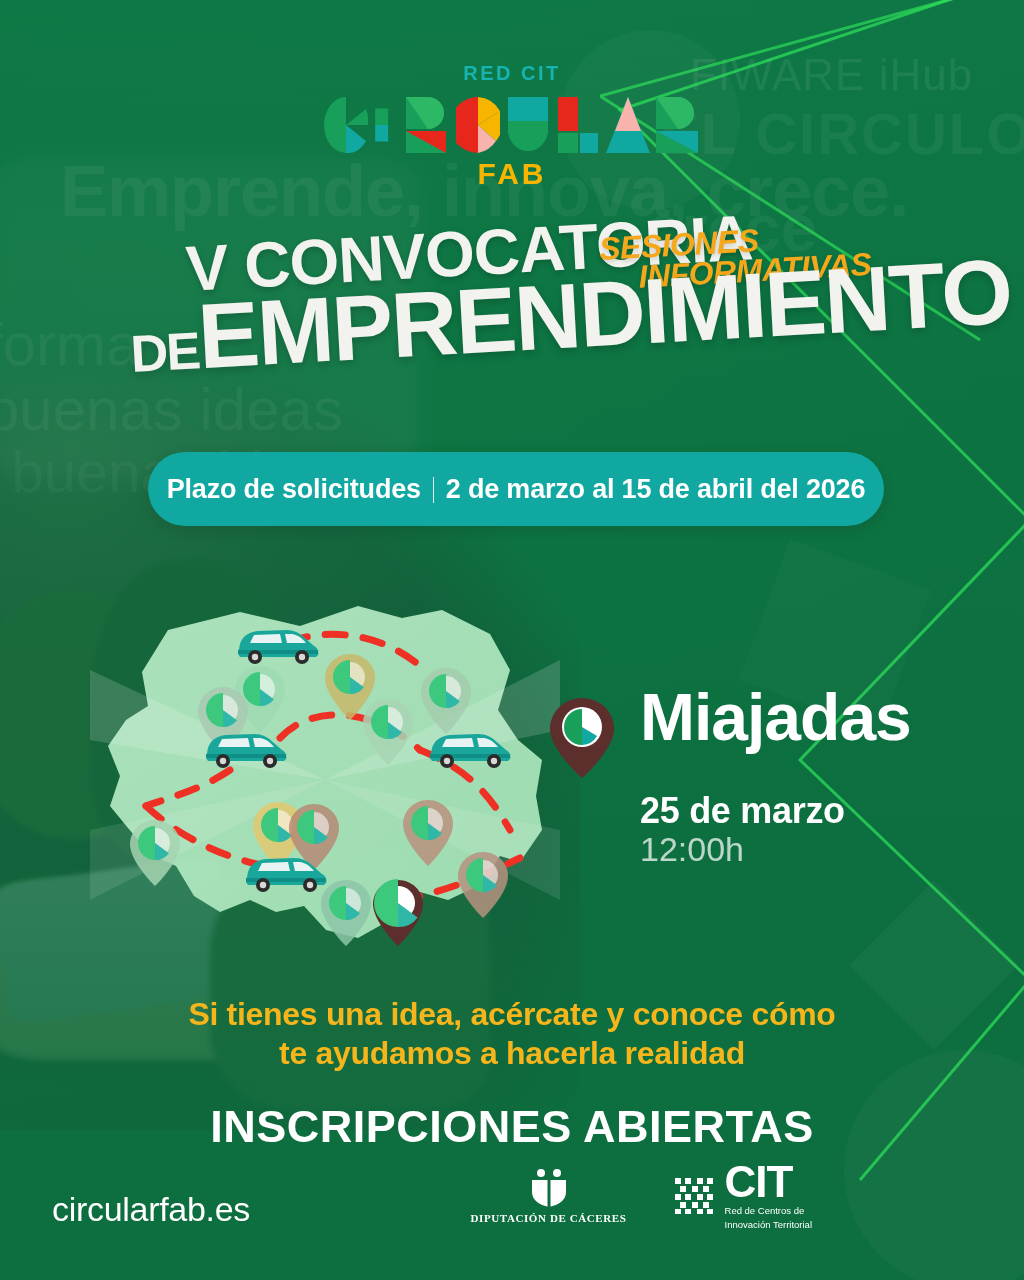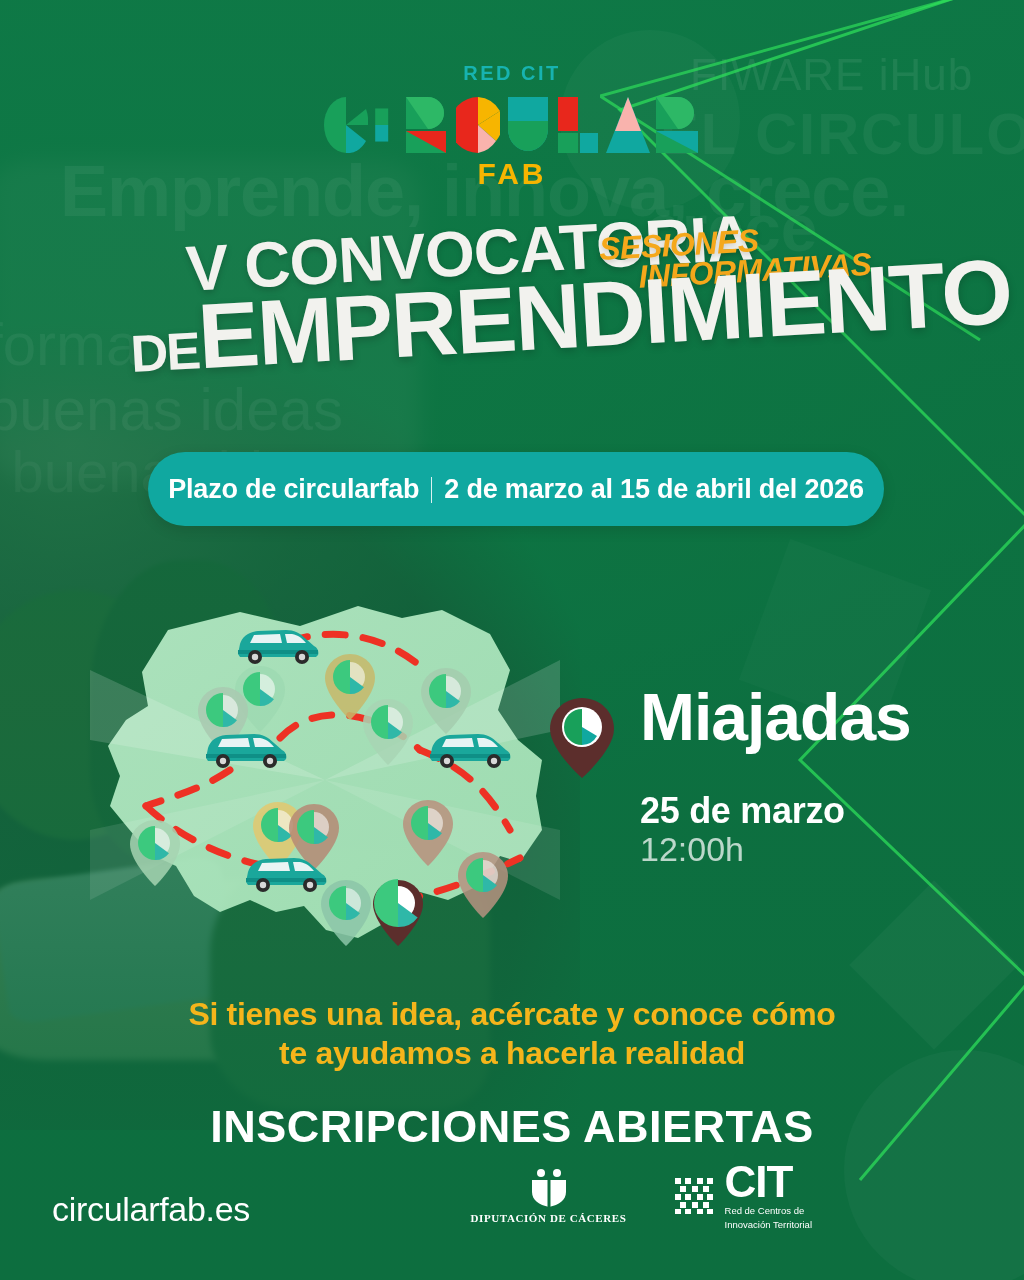--- a/index.html
+++ b/index.html
@@ -240,21 +240,21 @@
       <span>SESIONES</span>
       <span class="l2">INFORMATIVAS</span>
     </div>
     <div class="hl2">
       <span class="small">DE</span><span>EMPRENDIMIENTO</span>
     </div>
   </div>
 
   <div class="pill">
     <div class="pill-txt">
-      <span>Plazo de circularfab</span><span class="pill-sep"></span><span>2 de marzo al 15 de abril del 2026</span>
+      <span>Plazo de solicitudes</span><span class="pill-sep"></span><span>2 de marzo al 15 de abril del 2026</span>
     </div>
   </div>
 
   <div class="map-wrap">
     <svg class="map-svg" viewBox="0 0 470 360">
       <defs>
         <linearGradient id="mg" x1="0" y1="0" x2="1" y2="1">
           <stop offset="0%" stop-color="#b8ecc7"></stop>
           <stop offset="100%" stop-color="#a9e6ba"></stop>
         </linearGradient>

